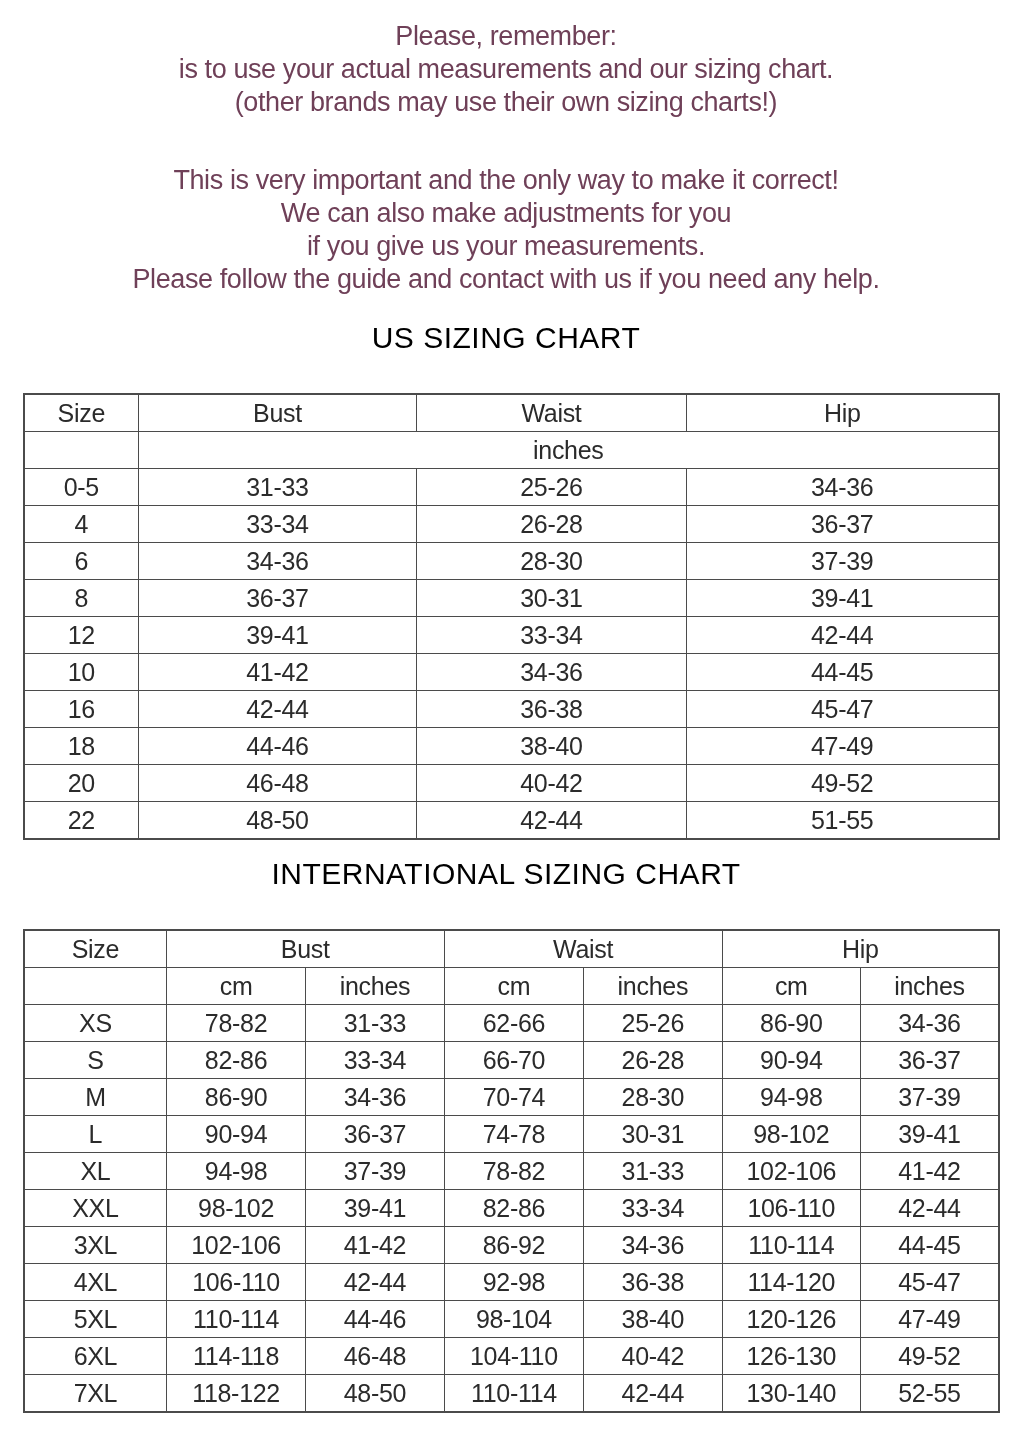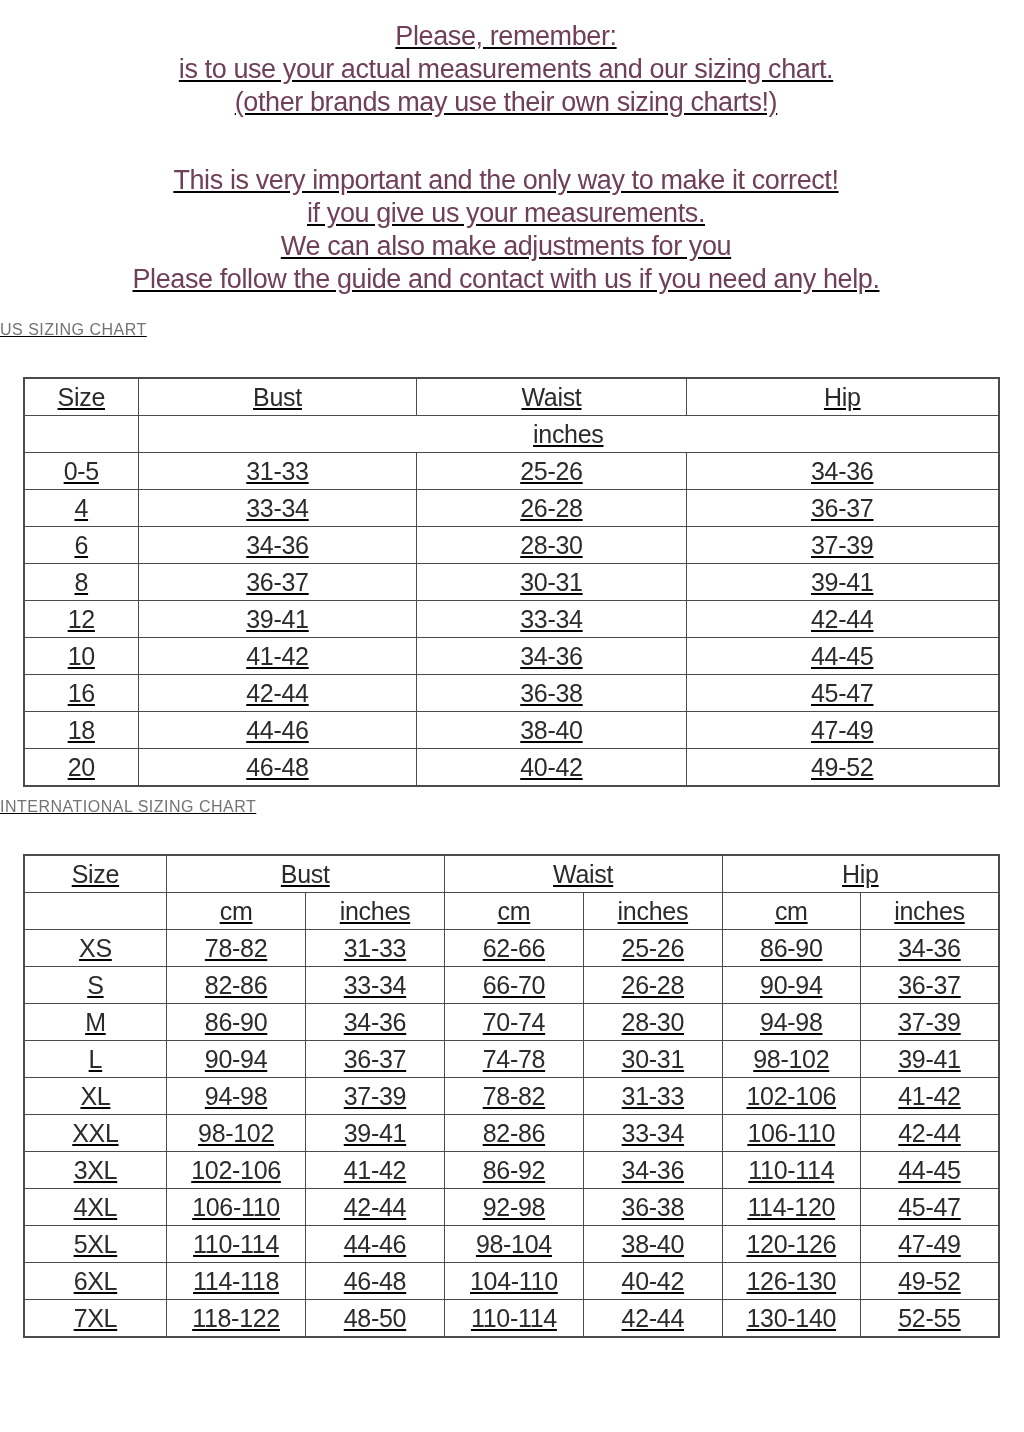--- a/index.html
+++ b/index.html
@@ -10,45 +10,44 @@
   body {
     width: 1024px;
     height: 1432px;
     font-family: "Liberation Sans", sans-serif;
     overflow: hidden;
   }
   .page {
     width: 1012px;
     height: 1432px;
     background: #ffffff;
-    text-decoration: underline;
   }
   .intro {
     padding-top: 20px;
     text-align: center;
     color: #6f4058;
     font-size: 27px;
     line-height: 33px;
     font-weight: 300;
     letter-spacing: -0.4px;
   }
   .intro-block + .intro-block {
     margin-top: 45px;
   }
   .chart-title {
-    text-align: left;
-    font-size: 16px;
+    text-align: center;
+    font-size: 30px;
     letter-spacing: 0.5px;
-    color: #737373;
+    color: #000000;
     font-weight: 300;
     margin-top: 25px;
     margin-bottom: 8px;
   }
   .chart-title.second {
-    margin-top: 11px;
+    margin-top: 17px;
   }
   table.sizing {
     border-collapse: collapse;
     table-layout: fixed;
     margin-left: 23px;
     width: 977px;
     border: 2px solid #4b4b4b;
     margin-top: 38px;
   }
   table.sizing th,
@@ -72,22 +71,22 @@
 <div class="page">
 
   <div class="intro">
     <div class="intro-block">
       <div>Please, remember:</div>
       <div>is to use your actual measurements and our sizing chart.</div>
       <div>(other brands may use their own sizing charts!)</div>
     </div>
     <div class="intro-block">
       <div>This is very important and the only way to make it correct!</div>
+      <div>We can also make adjustments for you</div>
       <div>if you give us your measurements.</div>
-      <div>We can also make adjustments for you</div>
       <div>Please follow the guide and contact with us if you need any help.</div>
     </div>
   </div>
 
   <div class="chart-title">US SIZING CHART</div>
 
   <table class="sizing">
     <colgroup>
       <col style="width:11.7%">
       <col style="width:28.6%">
@@ -153,20 +152,26 @@
           <td>18</td>
           <td>44-46</td>
           <td>38-40</td>
           <td>47-49</td>
         </tr>
         <tr>
           <td>20</td>
           <td>46-48</td>
           <td>40-42</td>
           <td>49-52</td>
+        </tr>
+        <tr>
+          <td>22</td>
+          <td>48-50</td>
+          <td>42-44</td>
+          <td>51-55</td>
         </tr>
       </tbody>
   </table>
 
   <div class="chart-title second">INTERNATIONAL SIZING CHART</div>
 
   <table class="sizing">
     <colgroup>
       <col style="width:14.6%">
       <col style="width:14.3%">

